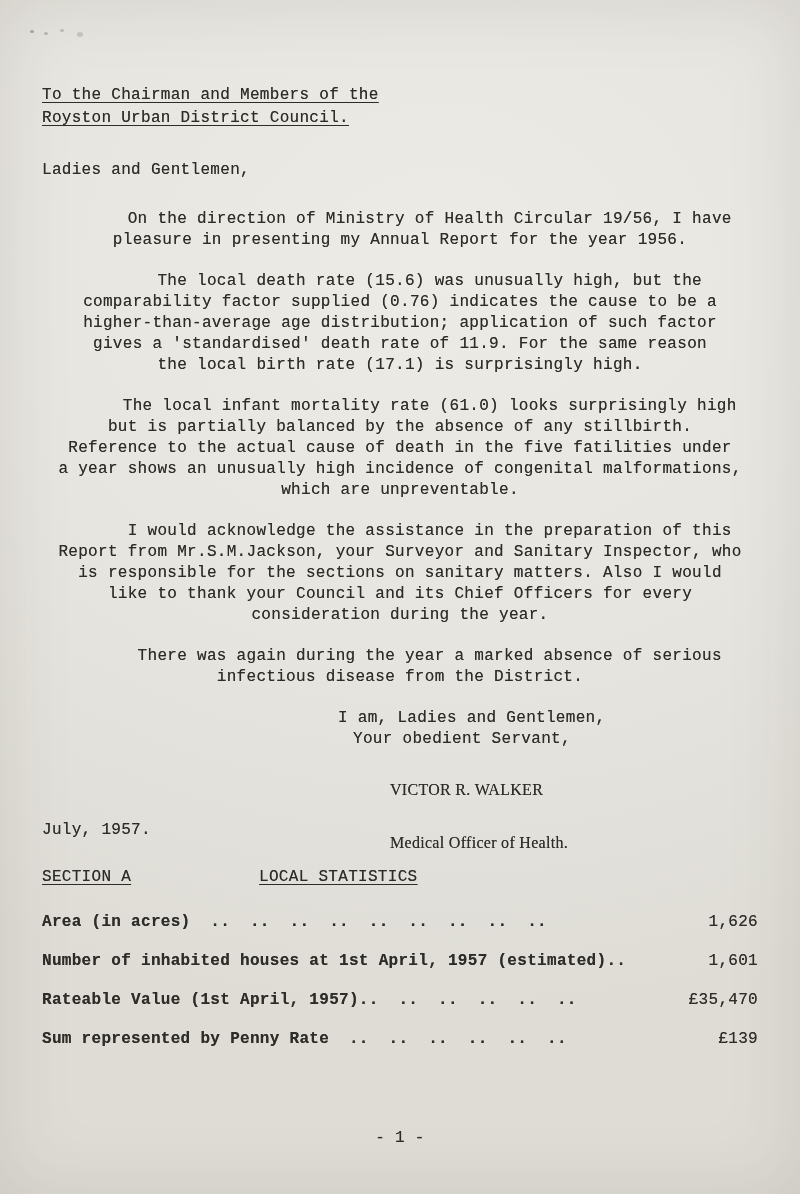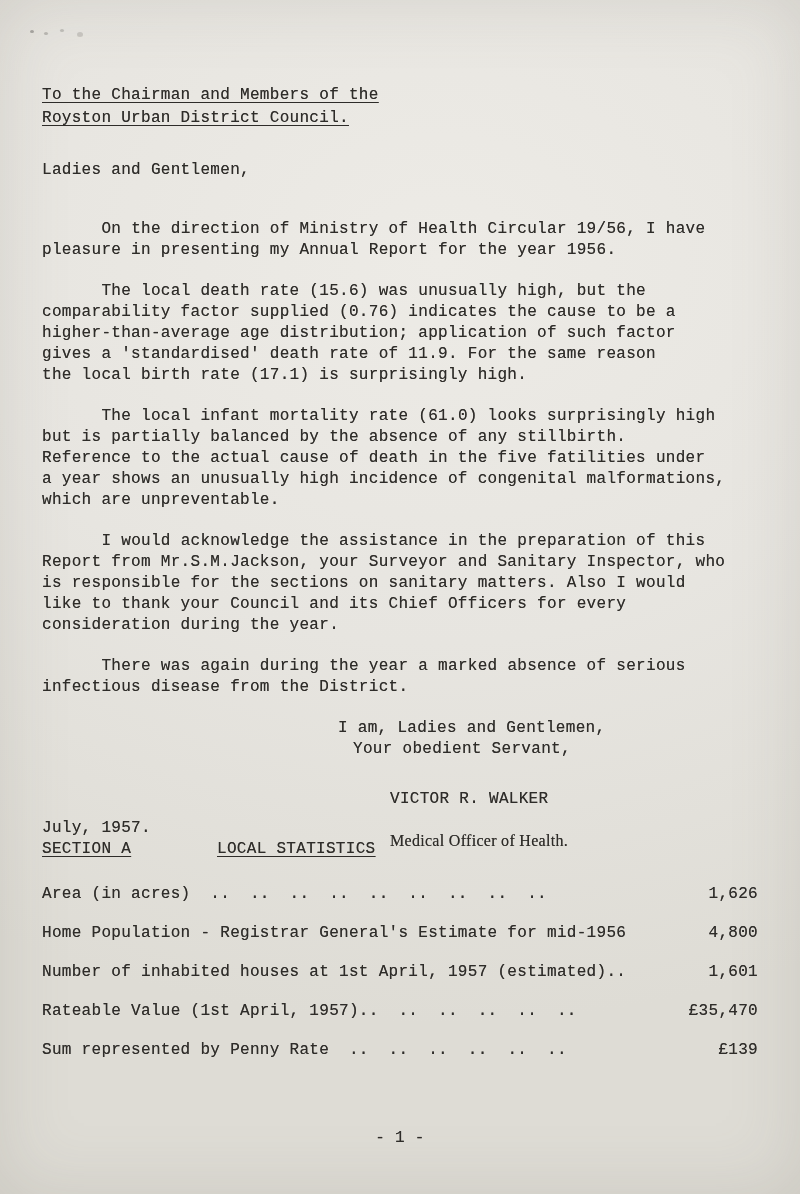--- a/index.html
+++ b/index.html
@@ -16,31 +16,31 @@
     box-shadow: inset 0 0 70px rgba(120,115,105,0.18);
     font-family: "Liberation Mono", "DejaVu Sans Mono", monospace;
     font-size: 16px;
     letter-spacing: 0.3px;
     line-height: 21px;
     color: #2e2c29;
     text-shadow: 0 0 0.6px rgba(46,44,41,0.65);
   }
   .u { text-decoration: underline; text-underline-offset: 3px; }
   .addressee { margin-bottom: 30px; line-height: 23px; }
-  .greeting { margin-bottom: 38px; }
-  .para { margin: 0 0 20px 0; white-space: pre-wrap; }
+  .greeting { margin-bottom: 28px; }
+  .para { margin: 0 0 20px 0; white-space: pre-wrap; text-align: center; }
   .closing { margin-left: 296px; margin-bottom: 29px; }
   .closing .indent { margin-left: 15px; }
-  .signature { margin-left: 348px; margin-bottom: 8px; }
-  .date-row { position: relative; height: 21px; }
+  .signature { margin-left: 348px; margin-bottom: 20px; font-family: Liberation Serif, serif; }
+  .date-row { position: relative; height: 21px; margin-bottom: 26px; }
   .sig-title { position: absolute; left: 348px; top: 12px; font-family: Liberation Serif, serif; }
   .section-head { margin-bottom: 24px; }
-  .section-title { margin-left: 76px; }
+  .section-title { margin-left: 118px; }
   .stat-row { display: flex; justify-content: space-between; white-space: pre; margin-bottom: 18px; }
-  .stat-left { white-space: pre; }
+  .stat-left { white-space: pre; font-weight: bold; }
   .page-number { position: absolute; left: 0; right: 0; bottom: 45px; text-align: center; }
   .artifact {
     position: absolute; top: 30px; left: 30px;
     width: 4px; height: 3px; border-radius: 50%;
     background: rgba(90,88,84,0.45);
     box-shadow: 14px 2px 0 rgba(90,88,84,0.32),
                 30px -1px 0 rgba(90,88,84,0.28),
                 48px 3px 0 1px rgba(90,88,84,0.22);
     filter: blur(0.5px);
   }
@@ -96,24 +96,20 @@
     <span class="u section-title">LOCAL STATISTICS</span>
   </div>
 
   <div class="stats">
 
     <div class="stat-row">
       <span class="stat-left"><span>Area (in acres)</span><span>  ..  ..  ..  ..  ..  ..  ..  ..  ..</span></span>
       <span>1,626</span>
     </div>
 
-    <div class="stat-row">
-      <span class="stat-left"><span>Home Population - Registrar General's Estimate for mid-1956</span><span></span></span>
-      <span>4,800</span>
-    </div>
 
     <div class="stat-row">
       <span class="stat-left"><span>Number of inhabited houses at 1st April, 1957 (estimated)..</span><span></span></span>
       <span>1,601</span>
     </div>
 
     <div class="stat-row">
       <span class="stat-left"><span>Rateable Value (1st April, 1957)..</span><span>  ..  ..  ..  ..  ..</span></span>
       <span>£35,470</span>
     </div>

